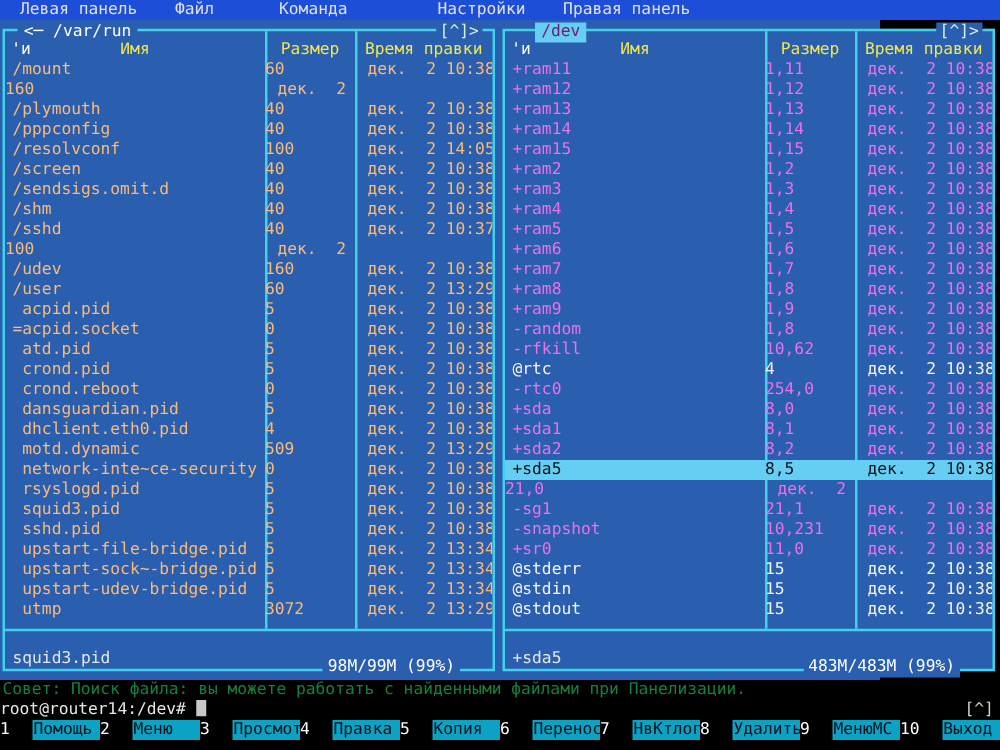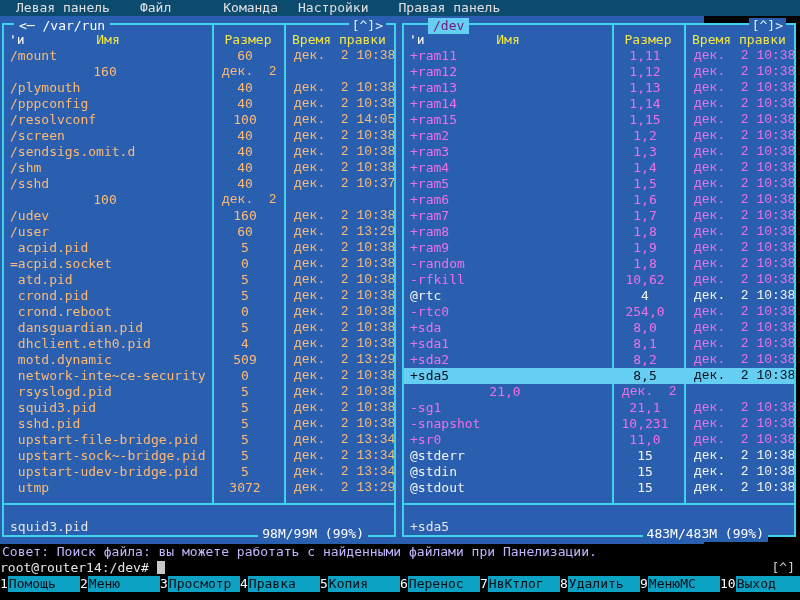--- a/index.html
+++ b/index.html
@@ -11,64 +11,64 @@
     --keybar_bg:#0ca2c4;
   }
   *{margin:0;padding:0;box-sizing:border-box;}
   body{background:#000;}
   .screen{
     position:relative;width:800px;height:600px;background:#000;
     font-family:"DejaVu Sans Mono", monospace;font-size:13px;line-height:16px;
     overflow:hidden;cursor:default;
   }
   
-  .menubar{position:absolute;top:0;left:0;width:800px;height:16px;background:#0c4a6e;color:#e0e0e0;display:flex;padding-left:16px;}
+  .menubar{position:absolute;top:0;left:0;width:800px;height:16px;background:#1d4ed8;color:#e0e0e0;display:flex;padding-left:16px;}
   .mitem{white-space:pre;}
   .mitem:nth-child(1){margin-right:30px;}
   .mitem:nth-child(2){margin-right:52px;}
-  .mitem:nth-child(3){margin-right:20px;text-align:center;}
+  .mitem:nth-child(3){margin-right:72px;text-align:center;}
   .mitem:nth-child(4){margin-right:30px;text-align:right;}
   
   .panel-area{position:absolute;top:16px;left:0;width:704px;height:528px;background:var(--panel_bg);}
   .panel{position:absolute;top:7px;width:394px;height:514px;border:2px solid var(--frame);padding:7px 0;background:var(--panel_bg);}
   .panel.left{left:2px;}
   .panel.right{left:402px;}
   .panel-title{position:absolute;top:-7px;left:10px;height:16px;background:var(--panel_bg);color:#ffffff;padding:0 5px;white-space:pre;z-index:3;}
   .panel.right .panel-title{left:24px;background:var(--selection_bg);color:#701a75;}
   .corner-marker{position:absolute;top:-7px;right:8px;height:16px;background:var(--panel_bg);color:#d6ecf4;padding:0 3px;white-space:pre;z-index:3;}
   .panel-header{display:grid;grid-template-columns:208px 72px 1fr;height:16px;color:var(--header_text);position:relative;}
   .panel-header span{text-align:center;overflow:hidden;}
   .sort-marker{position:absolute;left:5px;top:0;color:#ffffff;width:auto;}
   .rows{height:448px;overflow:hidden;position:relative;z-index:2;}
   .row{display:grid;grid-template-columns:208px 72px 1fr;height:16px;}
   .row .c-name{padding-left:6px;white-space:pre;overflow:hidden;}
-  .row .c-size{text-align:center;padding-right:6px;white-space:pre;}
-  .row .c-mtime{padding-left:10px;white-space:pre;overflow:hidden;font-family:Liberation Mono, monospace;}
+  .row .c-size{text-align:left;padding-right:6px;white-space:pre;}
+  .row .c-mtime{padding-left:10px;white-space:pre;overflow:hidden;}
   .row.dir{color:#fdba74;}
   .row.file{color:#fdba74;}
   .row.device{color:var(--device_text);}
   .row.link{color:#f4f4f4;}
   .row.selected{background:var(--selection_bg);}
   .row.selected span{color:#001018;}
   .vline{position:absolute;width:2px;top:0;height:478px;background:var(--frame);z-index:1;}
   .vline.v1{left:208px;}
   .vline.v2{left:280px;}
   .sep-row{height:16px;}
   .hsep{margin-top:7px;height:2px;background:var(--frame);}
   .mini-status{height:16px;color:#e6e6e6;padding-left:6px;white-space:pre;}
   .usage{position:absolute;bottom:-7px;right:26px;height:16px;background:var(--panel_bg);color:#ffffff;padding:0 4px;white-space:pre;z-index:3;}
   
-  .hintbar{position:absolute;top:544px;left:0;width:800px;height:16px;background:#000;color:#c4b5fd;white-space:pre;padding-left:2px;overflow:hidden;}
+  .hintbar{position:absolute;top:544px;left:0;width:800px;height:16px;background:#000;color:#15803d;white-space:pre;padding-left:2px;overflow:hidden;}
   .cmdbar{position:absolute;top:560px;left:0;width:800px;height:16px;background:#000;color:#e6e6e6;white-space:pre;}
   .cursor{display:inline-block;width:8px;height:13px;background:#c8c8c8;vertical-align:-2px;margin-left:8px;}
   .hist-marker{position:absolute;right:5px;top:0;color:#d0d0d0;}
   .keybar{position:absolute;top:576px;left:0;width:800px;height:16px;display:flex;background:#000;}
   .kitem{flex:1 1 0;display:flex;overflow:hidden;}
   .knum{color:#ffffff;background:#000;white-space:pre;}
-  .klabel{flex:1;background:var(--keybar_bg);color:#001018;white-space:pre;padding-left:1px;overflow:hidden;}
+  .klabel{flex:1;background:var(--keybar_bg);color:#001018;white-space:pre;padding-left:1px;overflow:hidden;margin-left:18px;}
 </style>
 </head>
 <body>
 
 <div class="screen">
 
   <div class="menubar" id="menubar">
       <span class="mitem">Левая панель</span>
       <span class="mitem">Файл</span>
       <span class="mitem">Команда</span>

